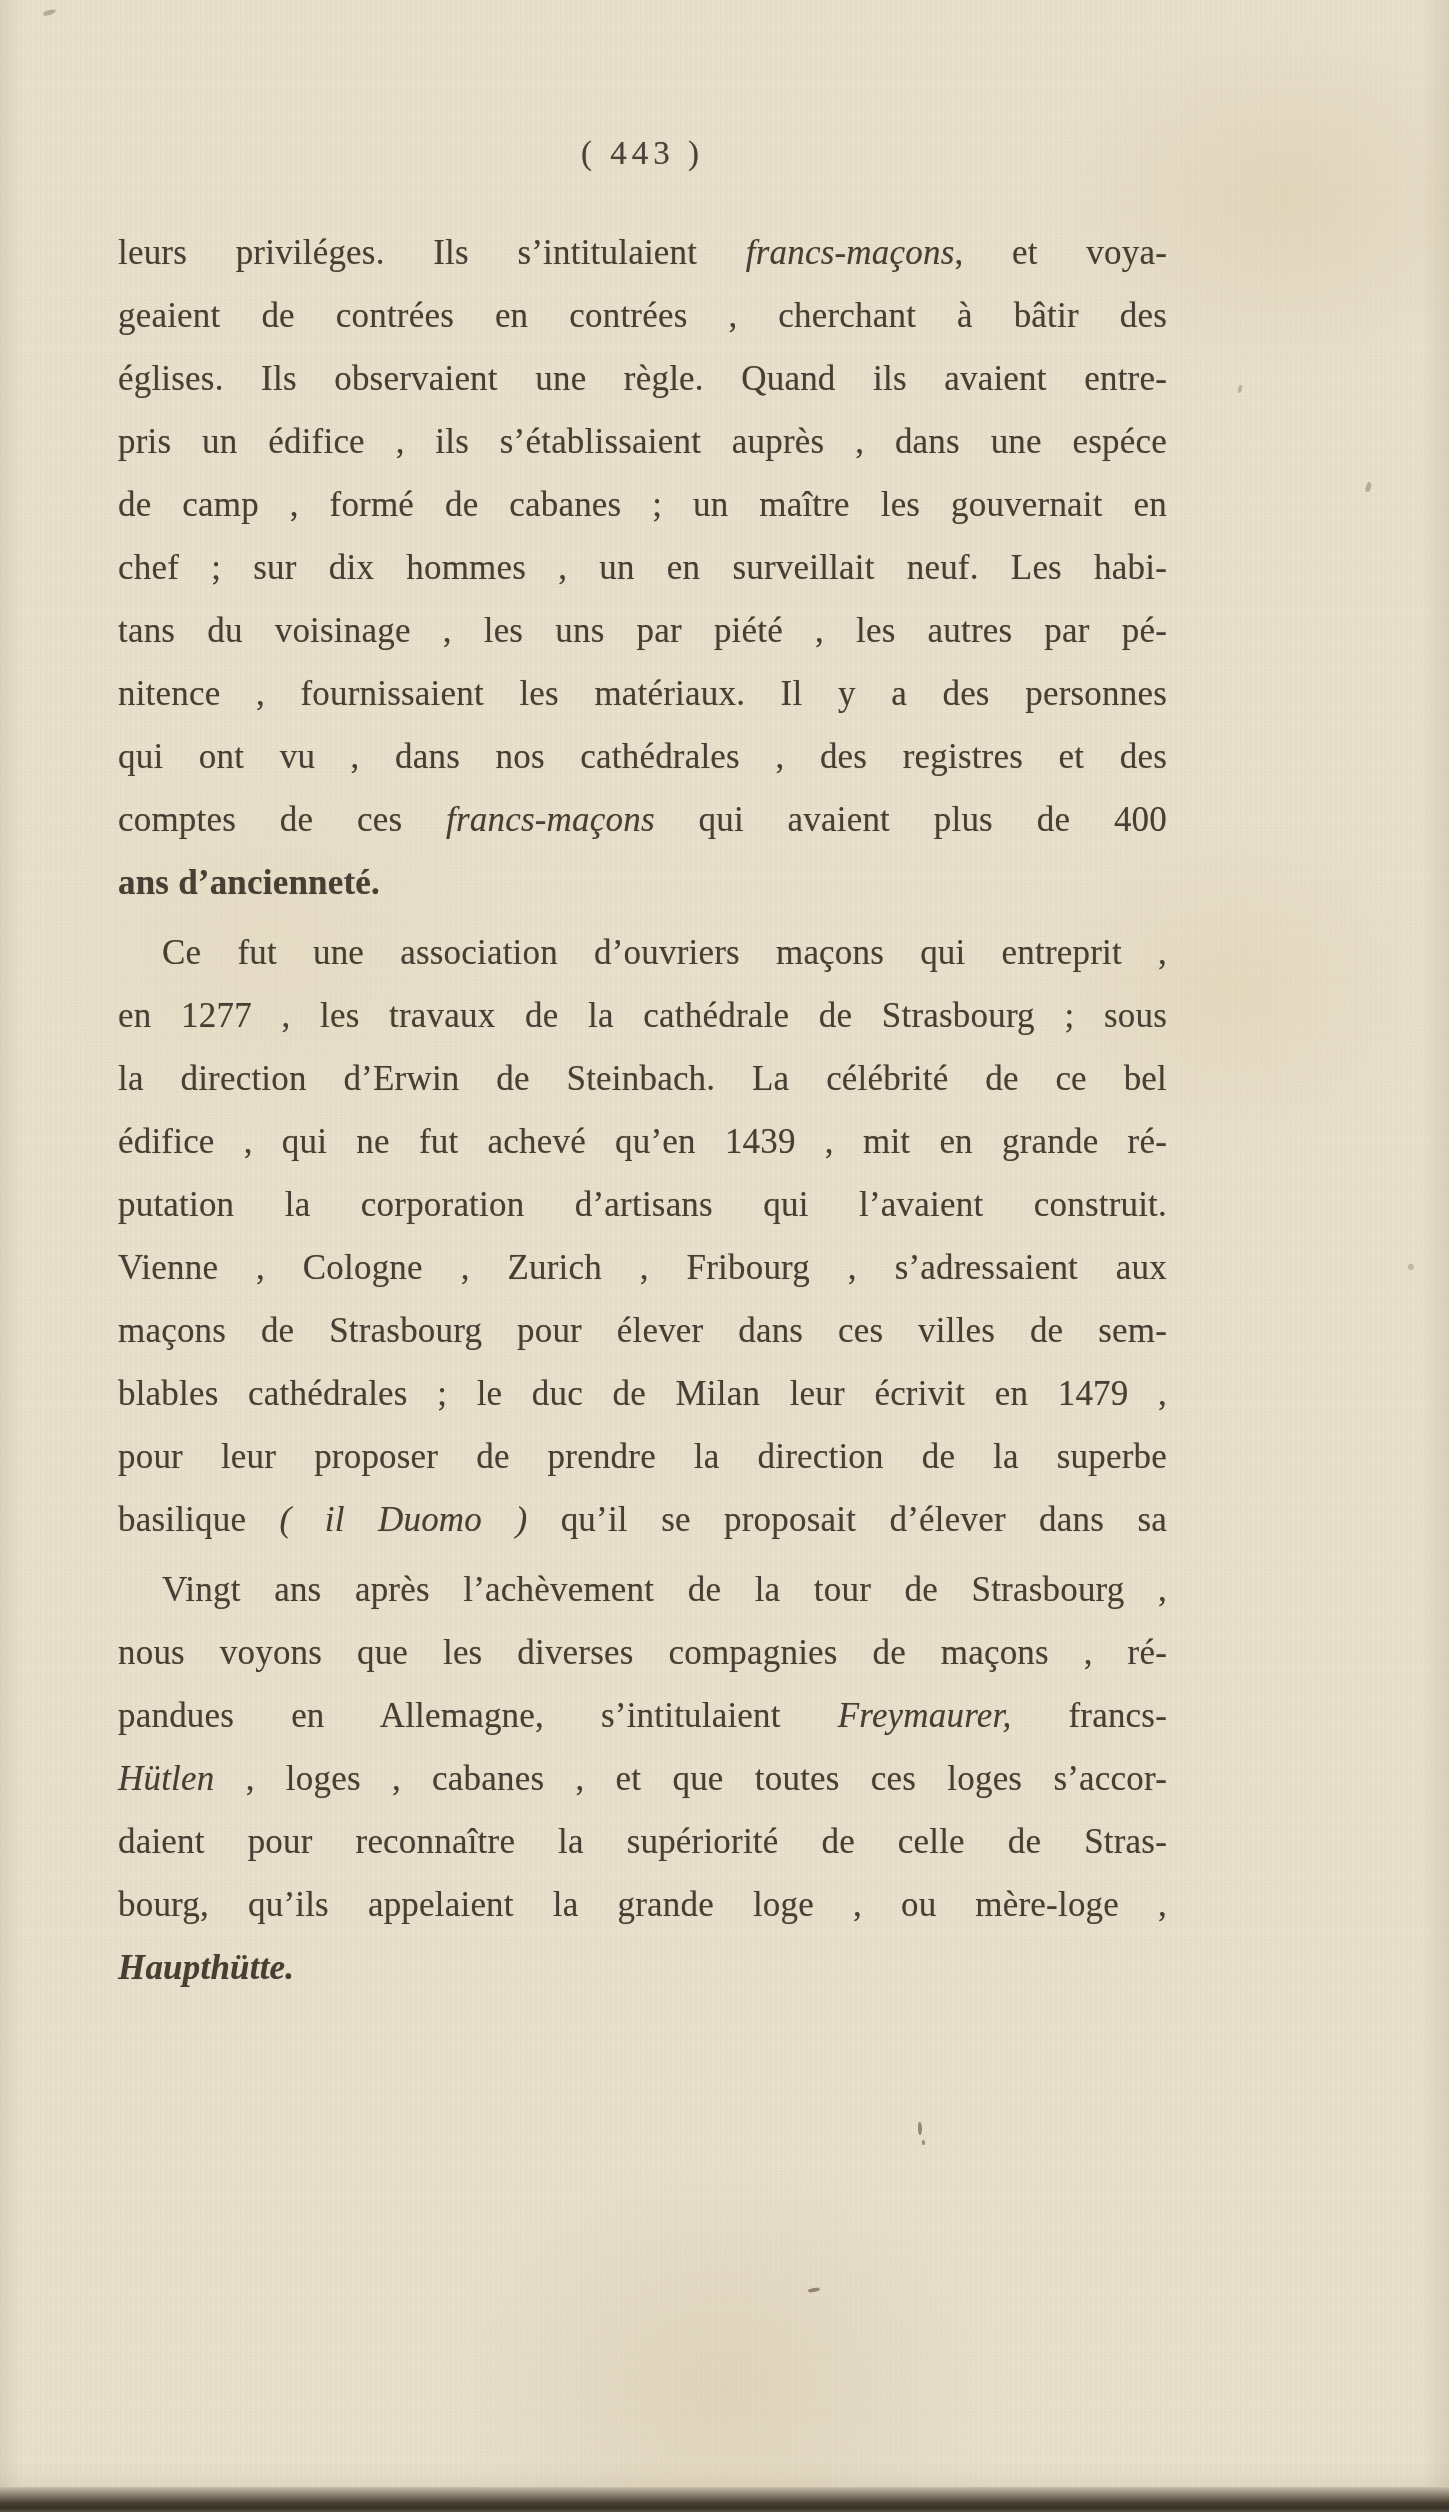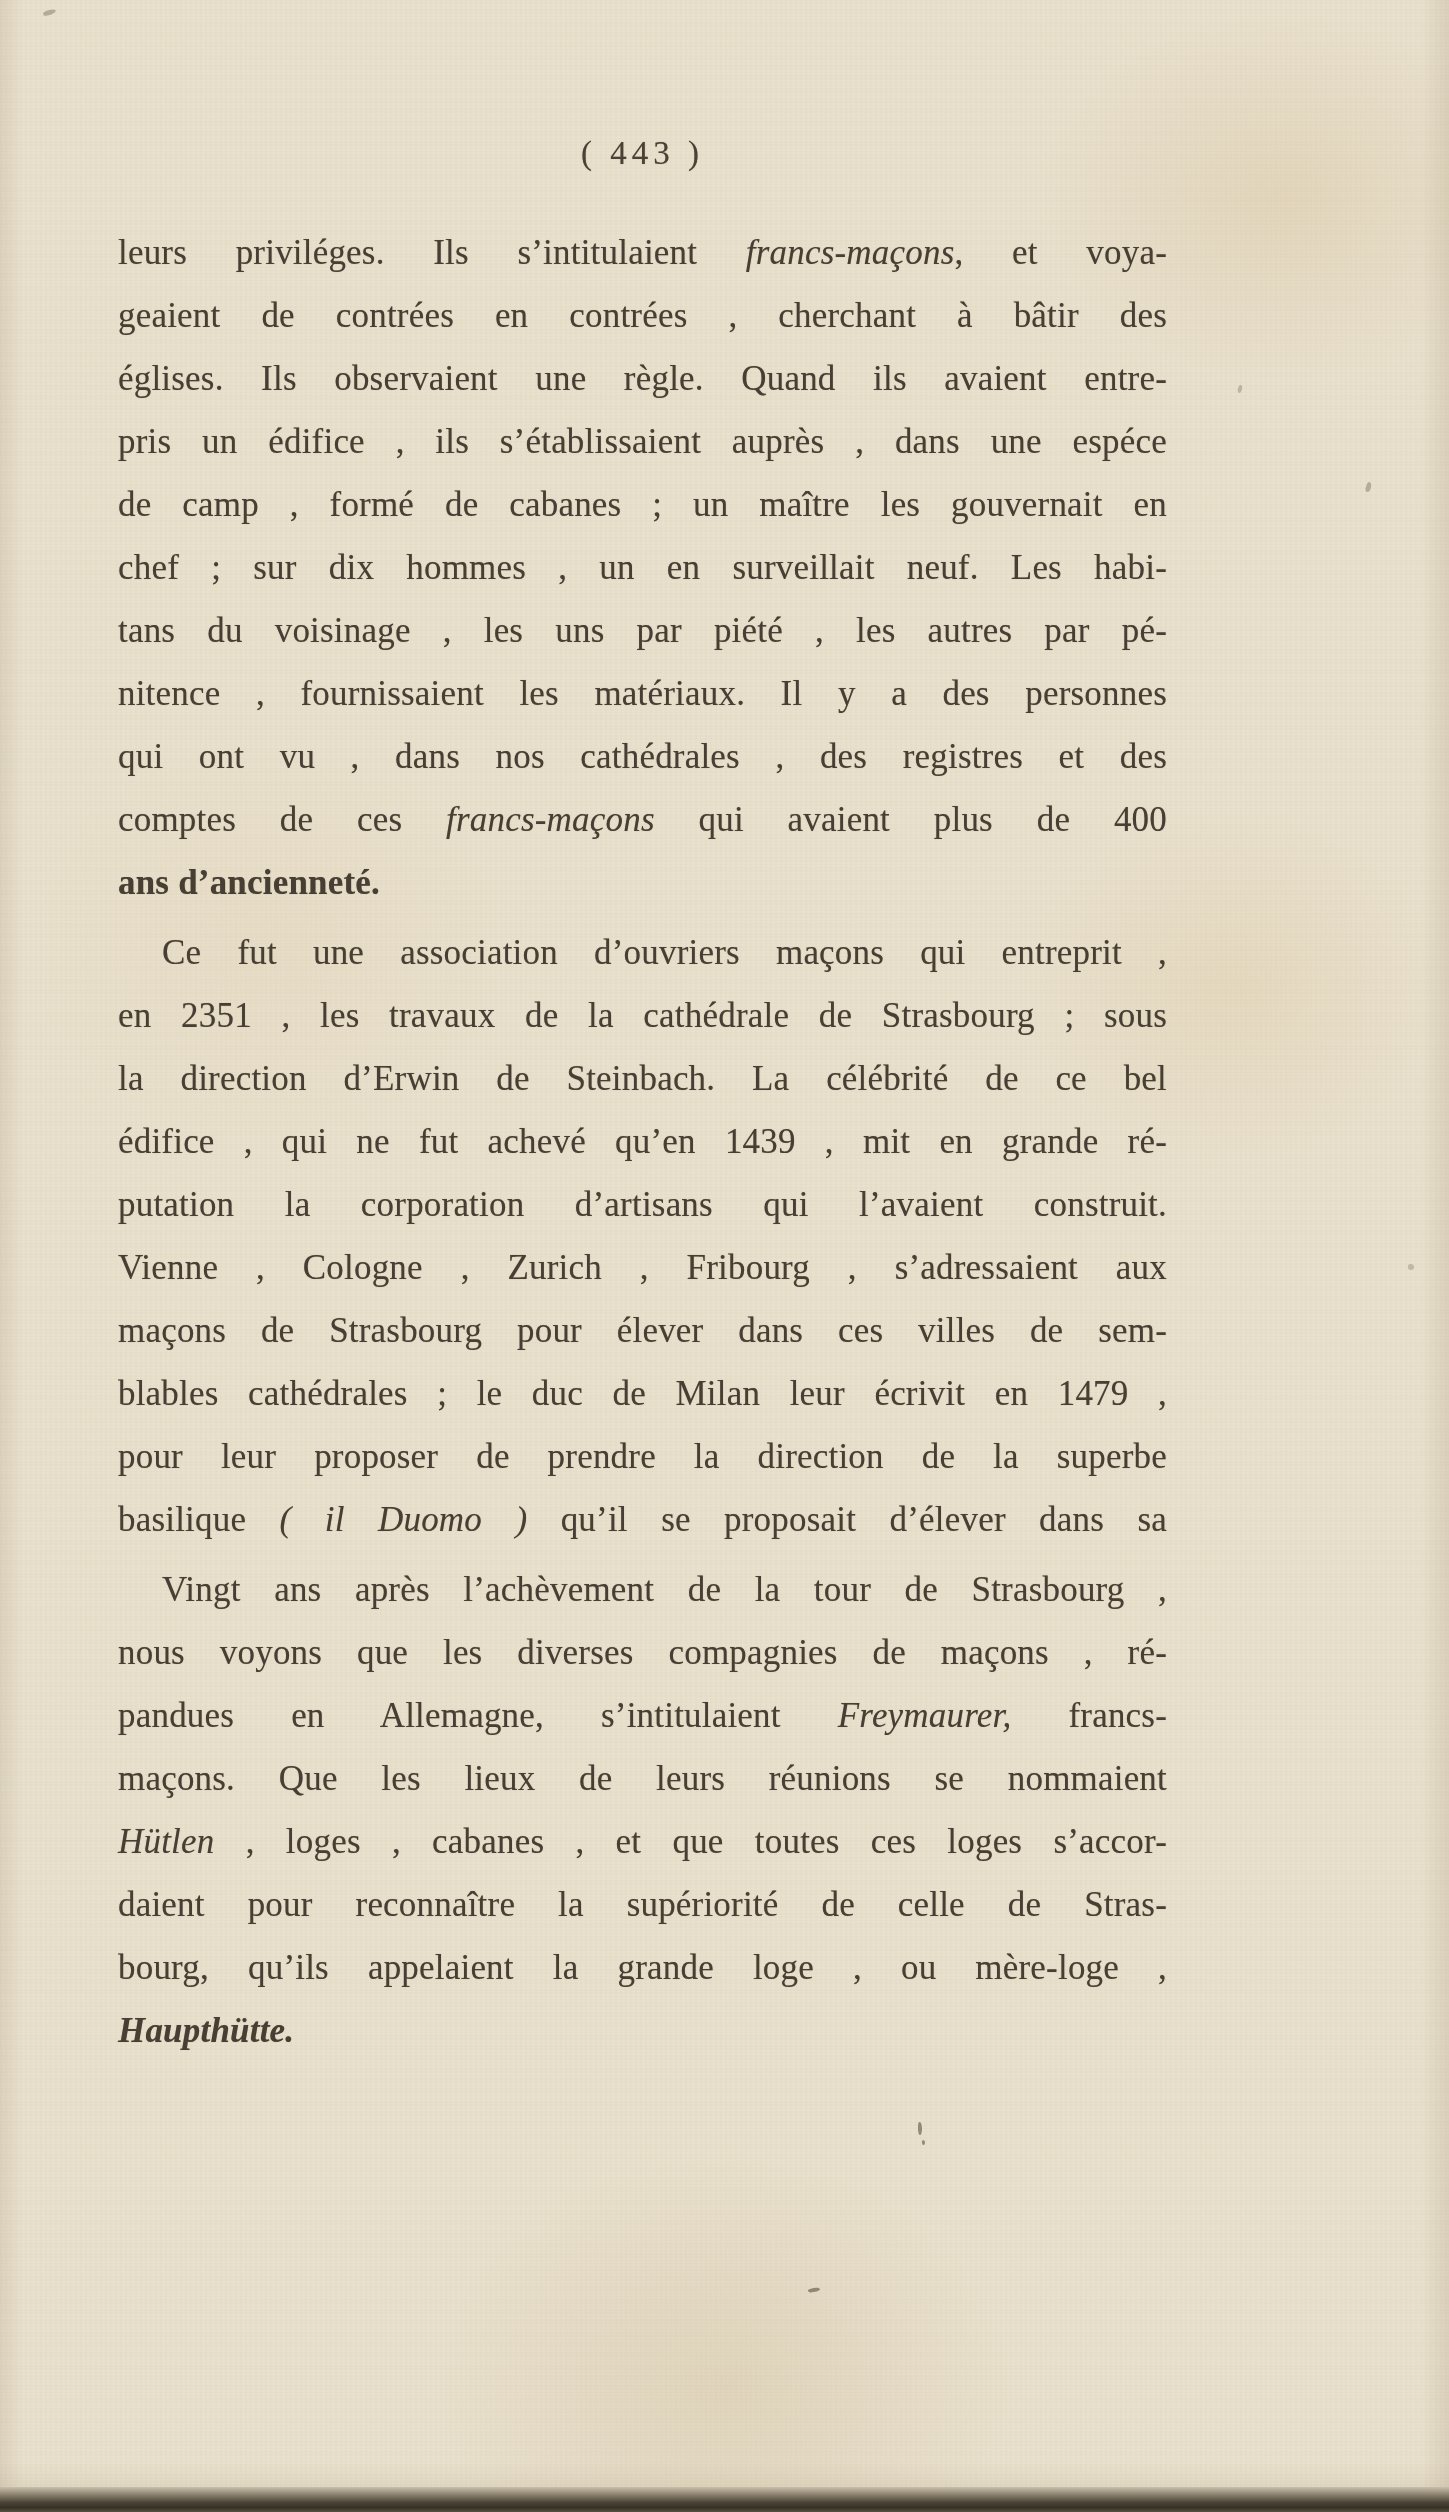--- a/index.html
+++ b/index.html
@@ -80,35 +80,34 @@
       <div class="line"><span>de camp , formé de cabanes ; un maître les gouvernait en</span></div>
       <div class="line"><span>chef ; sur dix hommes , un en surveillait neuf. Les habi-</span></div>
       <div class="line"><span>tans du voisinage , les uns par piété , les autres par pé-</span></div>
       <div class="line"><span>nitence , fournissaient les matériaux. Il y a des personnes</span></div>
       <div class="line"><span>qui ont vu , dans nos cathédrales , des registres et des</span></div>
       <div class="line"><span>comptes de ces </span><span class="it">francs-maçons</span><span> qui avaient plus de 400</span></div>
       <div class="line last"><span>ans d’ancienneté.</span></div>
     </div>
     <div class="paragraph indent">
       <div class="line"><span>Ce fut une association d’ouvriers maçons qui entreprit ,</span></div>
-      <div class="line"><span>en 2351 , les travaux de la cathédrale de Strasbourg ; sous</span></div>
+      <div class="line"><span>en 1277 , les travaux de la cathédrale de Strasbourg ; sous</span></div>
       <div class="line"><span>la direction d’Erwin de Steinbach. La célébrité de ce bel</span></div>
       <div class="line"><span>édifice , qui ne fut achevé qu’en 1439 , mit en grande ré-</span></div>
       <div class="line"><span>putation la corporation d’artisans qui l’avaient construit.</span></div>
       <div class="line"><span>Vienne , Cologne , Zurich , Fribourg , s’adressaient aux</span></div>
       <div class="line"><span>maçons de Strasbourg pour élever dans ces villes de sem-</span></div>
       <div class="line"><span>blables cathédrales ; le duc de Milan leur écrivit en 1479 ,</span></div>
       <div class="line"><span>pour leur proposer de prendre la direction de la superbe</span></div>
       <div class="line"><span>basilique </span><span class="it">( il Duomo )</span><span> qu’il se proposait d’élever dans sa</span></div>
     </div>
     <div class="paragraph indent">
       <div class="line"><span>Vingt ans après l’achèvement de la tour de Strasbourg ,</span></div>
       <div class="line"><span>nous voyons que les diverses compagnies de maçons , ré-</span></div>
       <div class="line"><span>pandues en Allemagne, s’intitulaient </span><span class="it">Freymaurer,</span><span> francs-</span></div>
-      <div class="line"><span>maçons. Que les lieux de leurs réunions se nommaient</span></div>
       <div class="line"><span class="it">Hütlen</span><span> , loges , cabanes , et que toutes ces loges s’accor-</span></div>
       <div class="line"><span>daient pour reconnaître la supériorité de celle de Stras-</span></div>
       <div class="line"><span>bourg, qu’ils appelaient la grande loge , ou mère-loge ,</span></div>
       <div class="line last"><span class="it">Haupthütte.</span></div>
     </div>
   </div>
 
 <span class="speck s1"></span>
 <span class="speck s2"></span>
 <span class="speck s3"></span>

